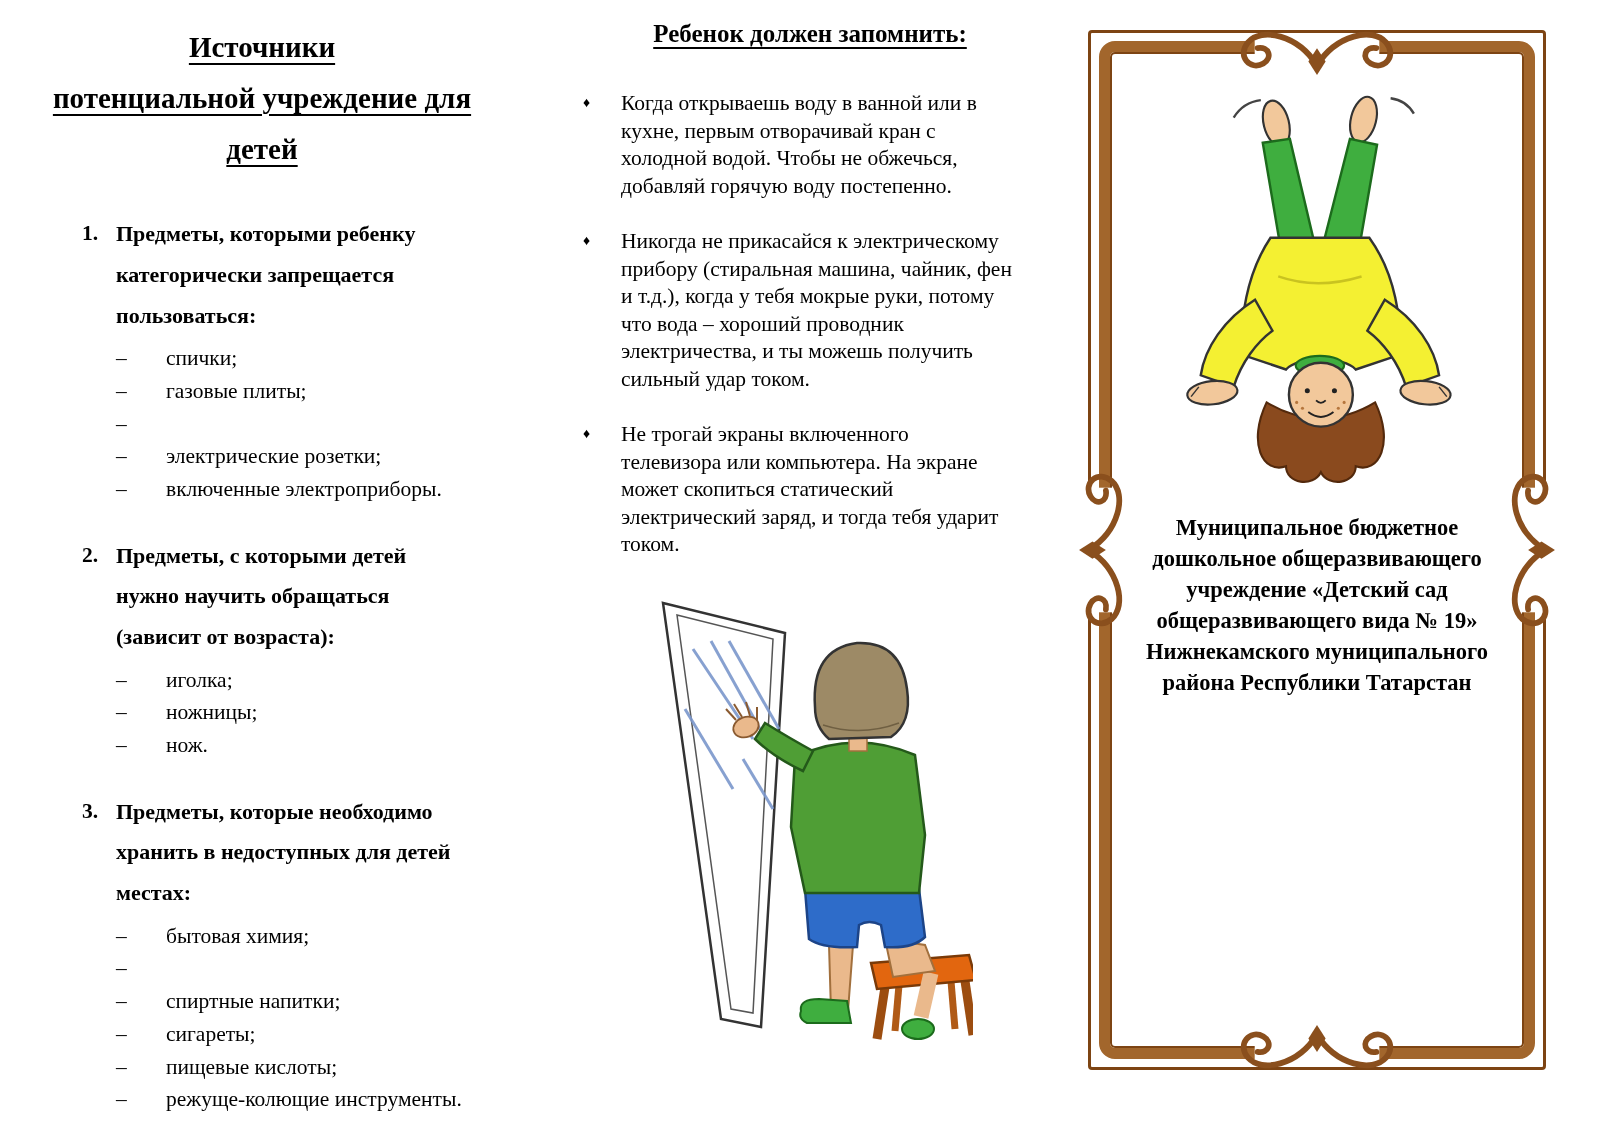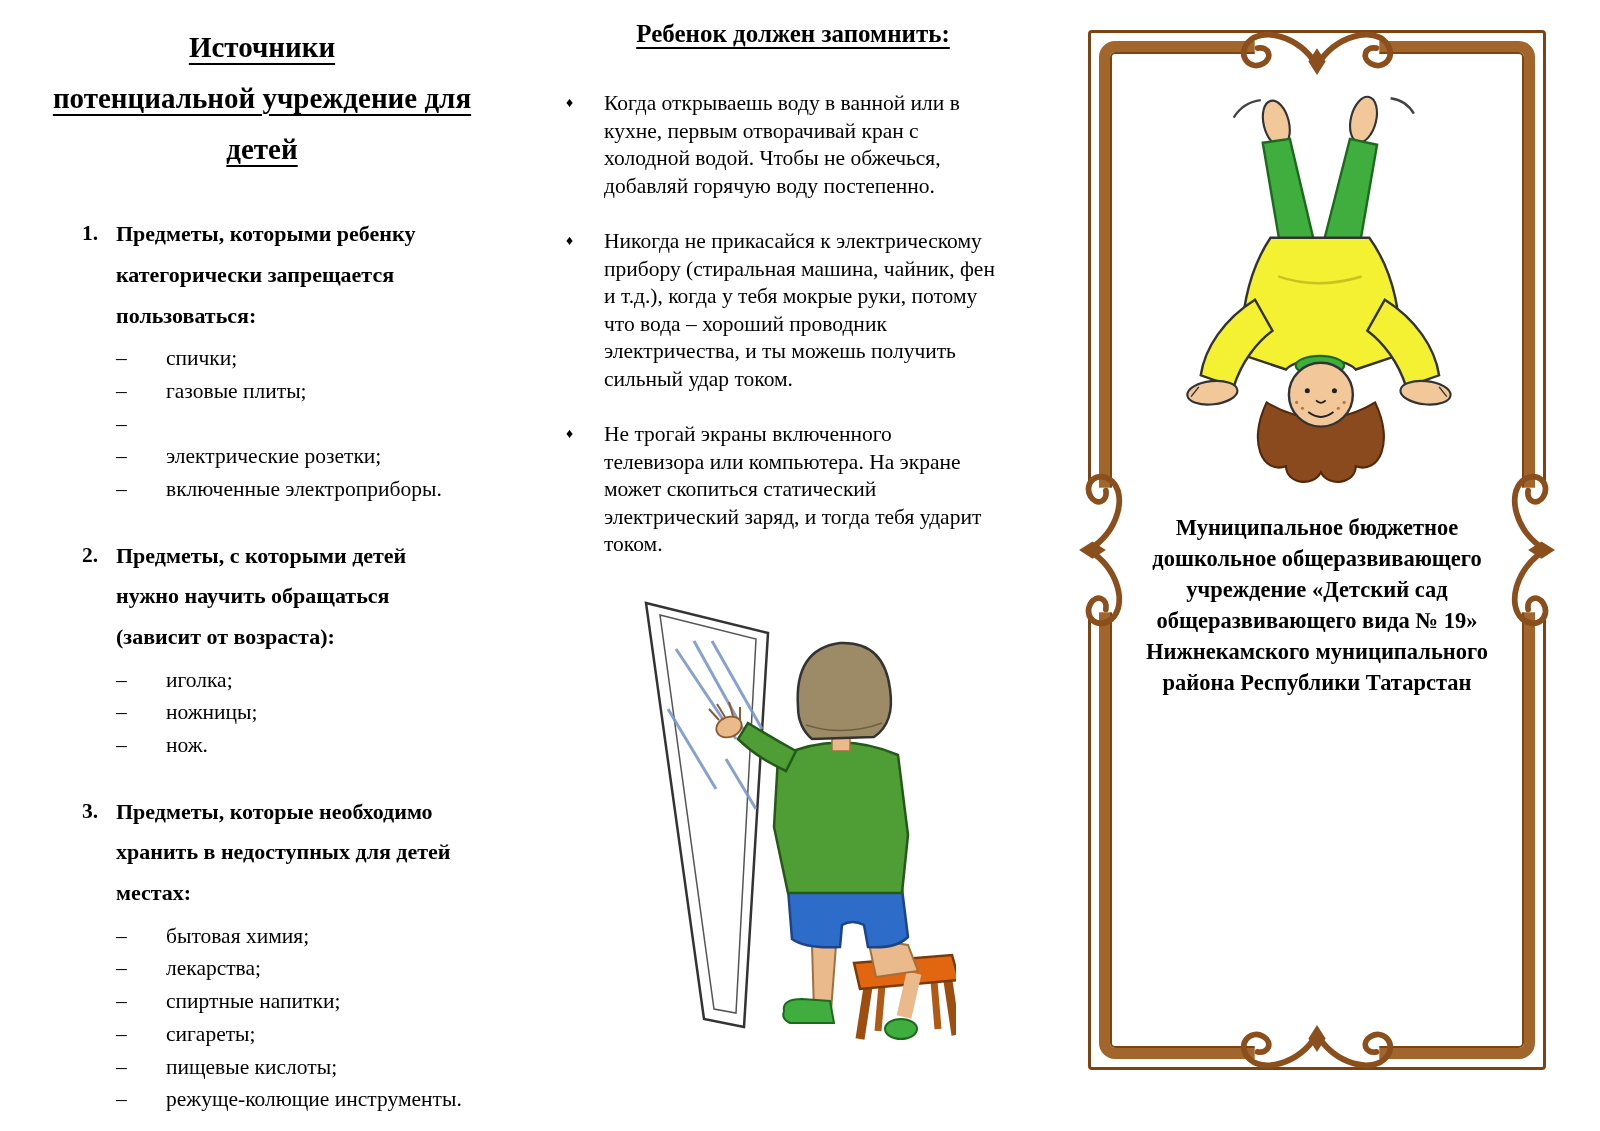--- a/index.html
+++ b/index.html
@@ -61,21 +61,21 @@
     padding-left: 74px;
     font-size: 21.5px;
     line-height: 1.52;
   }
   .dash { width: 50px; flex: 0 0 50px; }
   .sub-text { flex: 1; }
 
   
   .col-mid {
     position: absolute;
-    left: 558px; top: 20px;
+    left: 575px; top: 20px;
     width: 470px;
   }
   .mid-title {
     margin: 0 0 42px 0;
     font-size: 25px;
     font-weight: bold;
     text-align: center;
     text-decoration: underline;
     text-decoration-thickness: 2px;
     text-underline-offset: 5px;
@@ -214,21 +214,20 @@
       <span class="num">3.</span>
       <span class="heading wide">Предметы, которые необходимо хранить в недоступных для детей местах:</span>
     </div>
     <div class="sub-list">
       <div class="sub-row">
           <span class="dash">–</span>
           <span class="sub-text">бытовая химия;</span>
         </div>
       <div class="sub-row">
           <span class="dash">–</span>
-          <span class="sub-text">лекарства;</span>
         </div>
       <div class="sub-row">
           <span class="dash">–</span>
           <span class="sub-text">спиртные напитки;</span>
         </div>
       <div class="sub-row">
           <span class="dash">–</span>
           <span class="sub-text">сигареты;</span>
         </div>
       <div class="sub-row">

